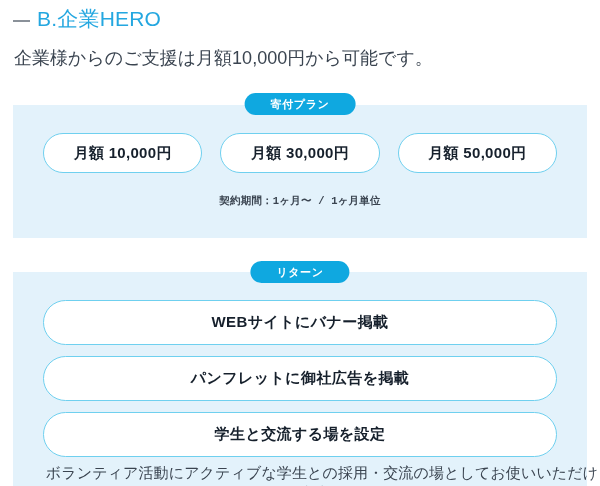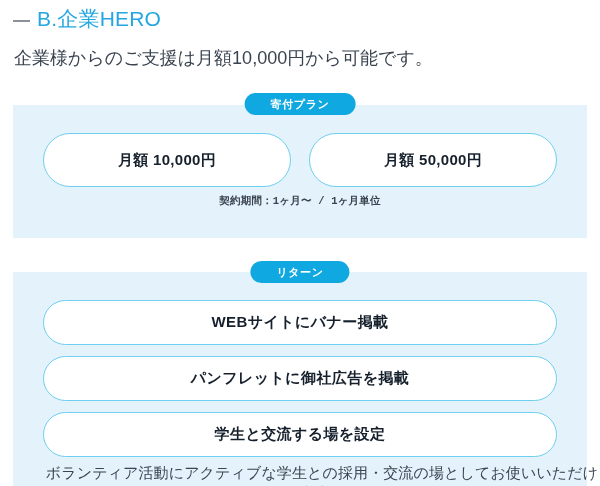--- a/index.html
+++ b/index.html
@@ -90,21 +90,21 @@
     top: 133px;
     width: 574px;
     display: flex;
     justify-content: center;
     gap: 18px;
     box-sizing: border-box;
     padding: 0 30px;
   }
   .plan-pill {
     flex: 1 1 0;
-    height: 54px;
+    height: 40px;
     background: #ffffff;
     border: 1.6px solid #6fd0ef;
     border-radius: 999px;
     display: flex;
     align-items: center;
     justify-content: center;
     font-size: 15px;
     font-weight: 700;
     color: #16202c;
     letter-spacing: .3px;
@@ -174,20 +174,21 @@
   <span class="heading-text">B.企業HERO</span>
 </div>
 
 <div class="intro">企業様からのご支援は月額10,000円から可能です。</div>
 
 <div class="panel panel-plan"></div>
 <div class="badge badge-plan">寄付プラン</div>
 
 <div class="plan-row">
   <div class="plan-pill">月額 10,000円</div>
+  <div class="plan-pill">月額 30,000円</div>
   <div class="plan-pill">月額 50,000円</div>
 </div>
 
 <div class="plan-note">契約期間：1ヶ月〜 / 1ヶ月単位</div>
 
 <div class="panel panel-return"></div>
 <div class="badge badge-return">リターン</div>
 
 <div class="return-list">
   <div class="return-pill">WEBサイトにバナー掲載</div>

